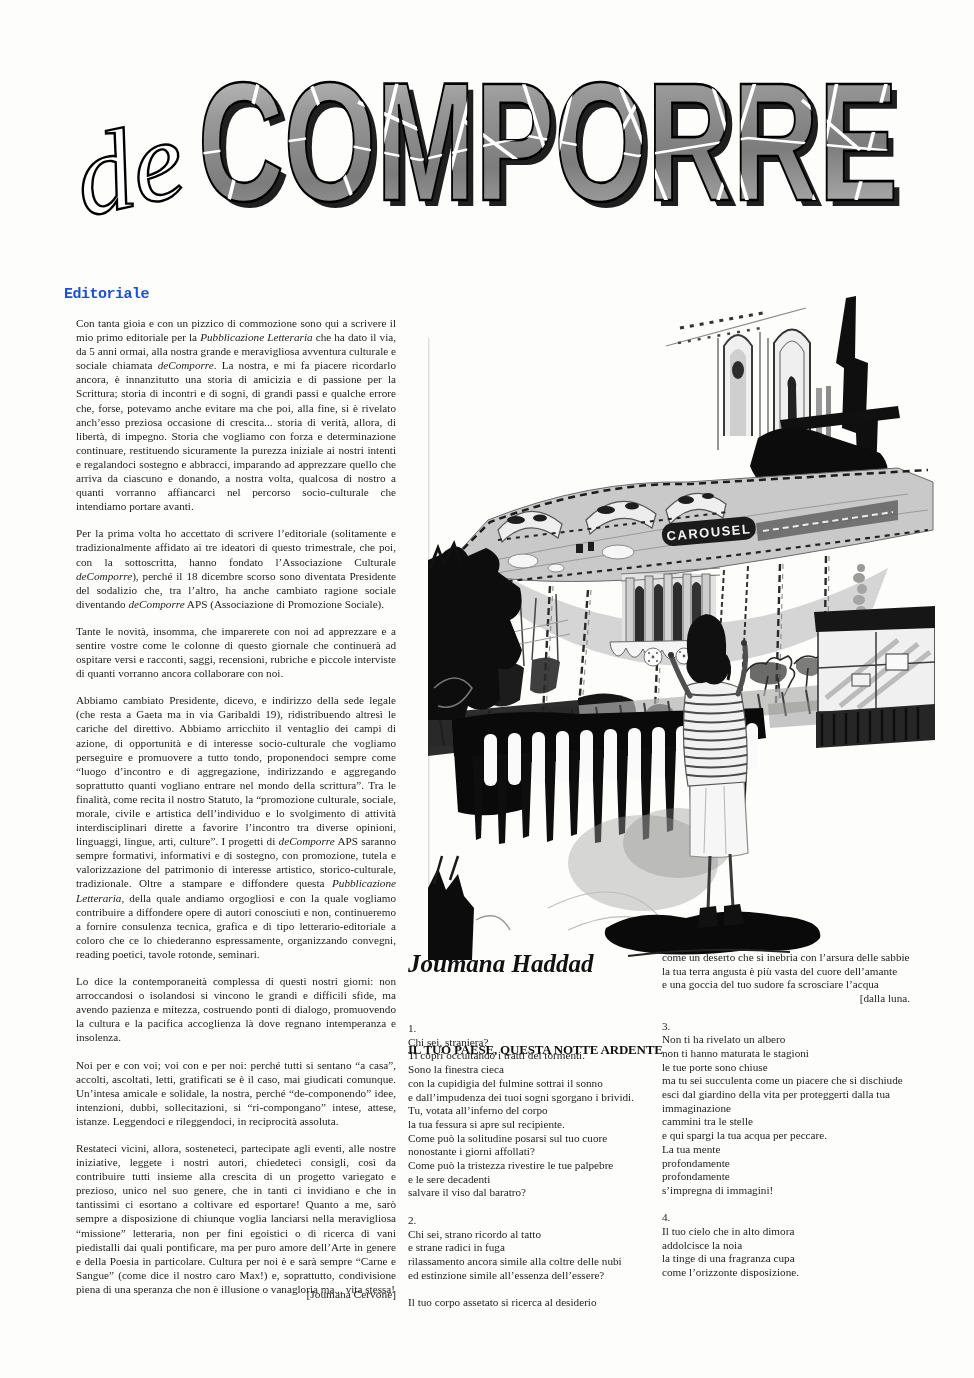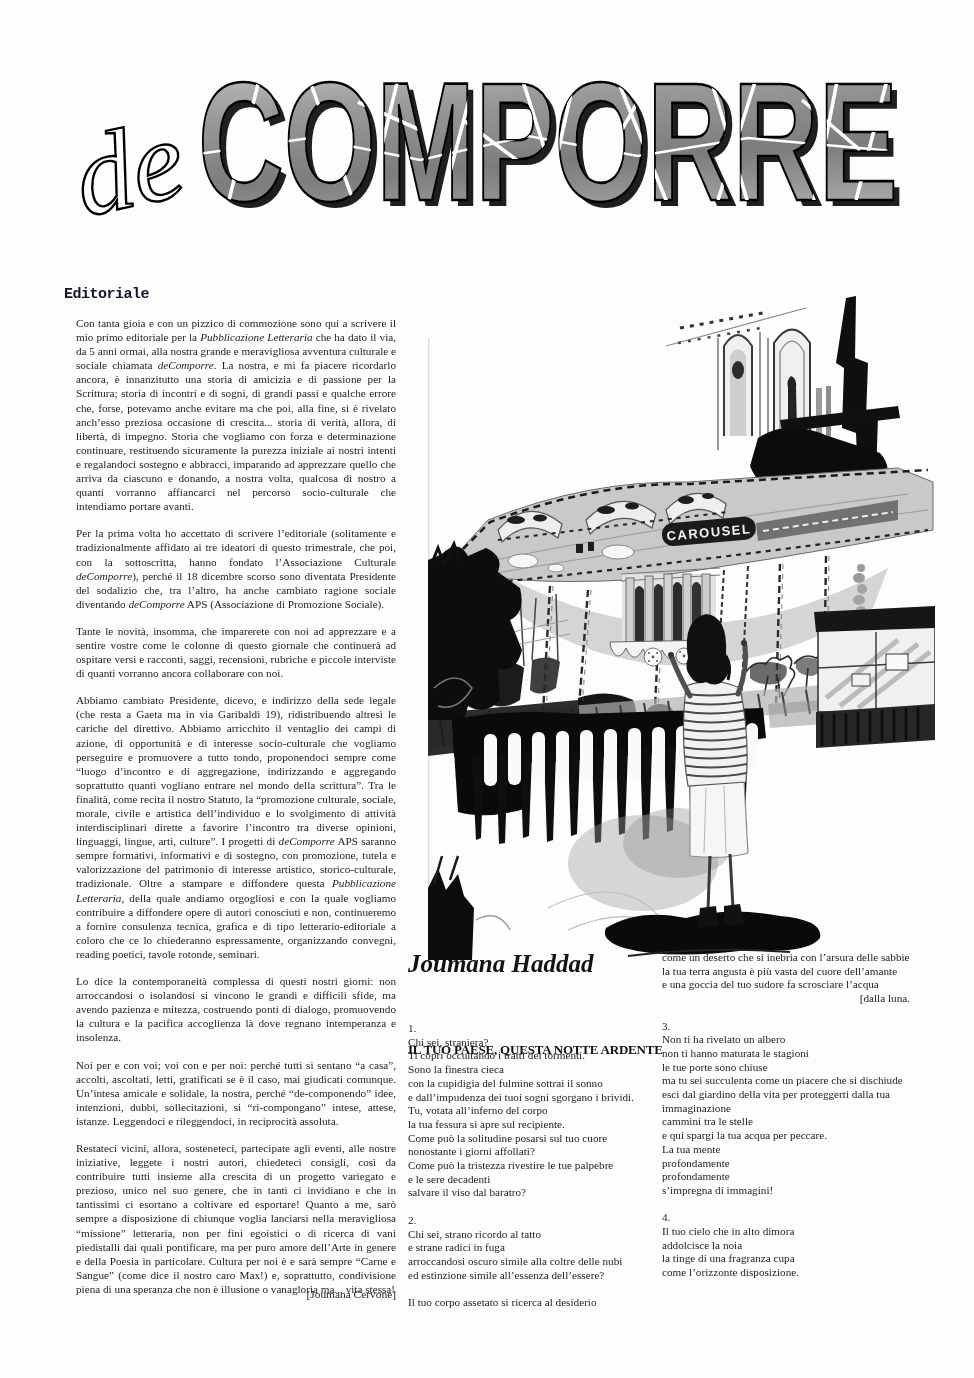--- a/index.html
+++ b/index.html
@@ -13,21 +13,21 @@
   .masthead-svg{position:absolute;left:58px;top:58px;width:852px;height:160px;}
   .subtitle{
     position:absolute;top:205px;right:84px;
     font-family:"Liberation Serif", serif;font-weight:bold;
     font-size:17px;letter-spacing:-0.3px;color:#111;
   }
   
   .ed-heading{
     position:absolute;left:64px;top:286px;margin:0;
     font-family:"Liberation Mono", monospace;font-weight:bold;
-    font-size:15px;letter-spacing:-0.5px;color:#0f172a;
+    font-size:15px;letter-spacing:-0.5px;color:#1d4ed8;
   }
   .ed-body{
     position:absolute;left:64px;top:316px;width:332px;
     font-size:11.2px;line-height:14.1px;text-align:justify;color:#1d1d1d;
   }
   .ed-body p{margin:0 0 13px 12px;}
   .ed-signature{
     position:absolute;left:64px;top:1288px;width:332px;
     text-align:right;font-size:11.4px;color:#1d1d1d;
   }
@@ -399,21 +399,21 @@
       <div class="poem-line">la tua fessura si apre sul recipiente.</div>
       <div class="poem-line">Come può la solitudine posarsi sul tuo cuore</div>
       <div class="poem-line">nonostante i giorni affollati?</div>
       <div class="poem-line">Come può la tristezza rivestire le tue palpebre</div>
       <div class="poem-line">e le sere decadenti</div>
       <div class="poem-line">salvare il viso dal baratro?</div>
       <div class="poem-line">&nbsp;</div>
       <div class="poem-line">2.</div>
       <div class="poem-line">Chi sei, strano ricordo al tatto</div>
       <div class="poem-line">e strane radici in fuga</div>
-      <div class="poem-line">arroccandosi oscuro simile alla coltre delle nubi</div>
+      <div class="poem-line">rilassamento ancora simile alla coltre delle nubi</div>
       <div class="poem-line">ed estinzione simile all’essenza dell’essere?</div>
       <div class="poem-line">&nbsp;</div>
       <div class="poem-line">Il tuo corpo assetato si ricerca al desiderio</div>
     </div>
   <div class="poem-col col2">
       <div class="poem-line">come un deserto che si inebria con l’arsura delle sabbie</div>
       <div class="poem-line">la tua terra angusta è più vasta del cuore dell’amante</div>
       <div class="poem-line">e una goccia del tuo sudore fa scrosciare l’acqua</div>
       <div class="poem-line attrib">[dalla luna.</div>
       <div class="poem-line">&nbsp;</div>

